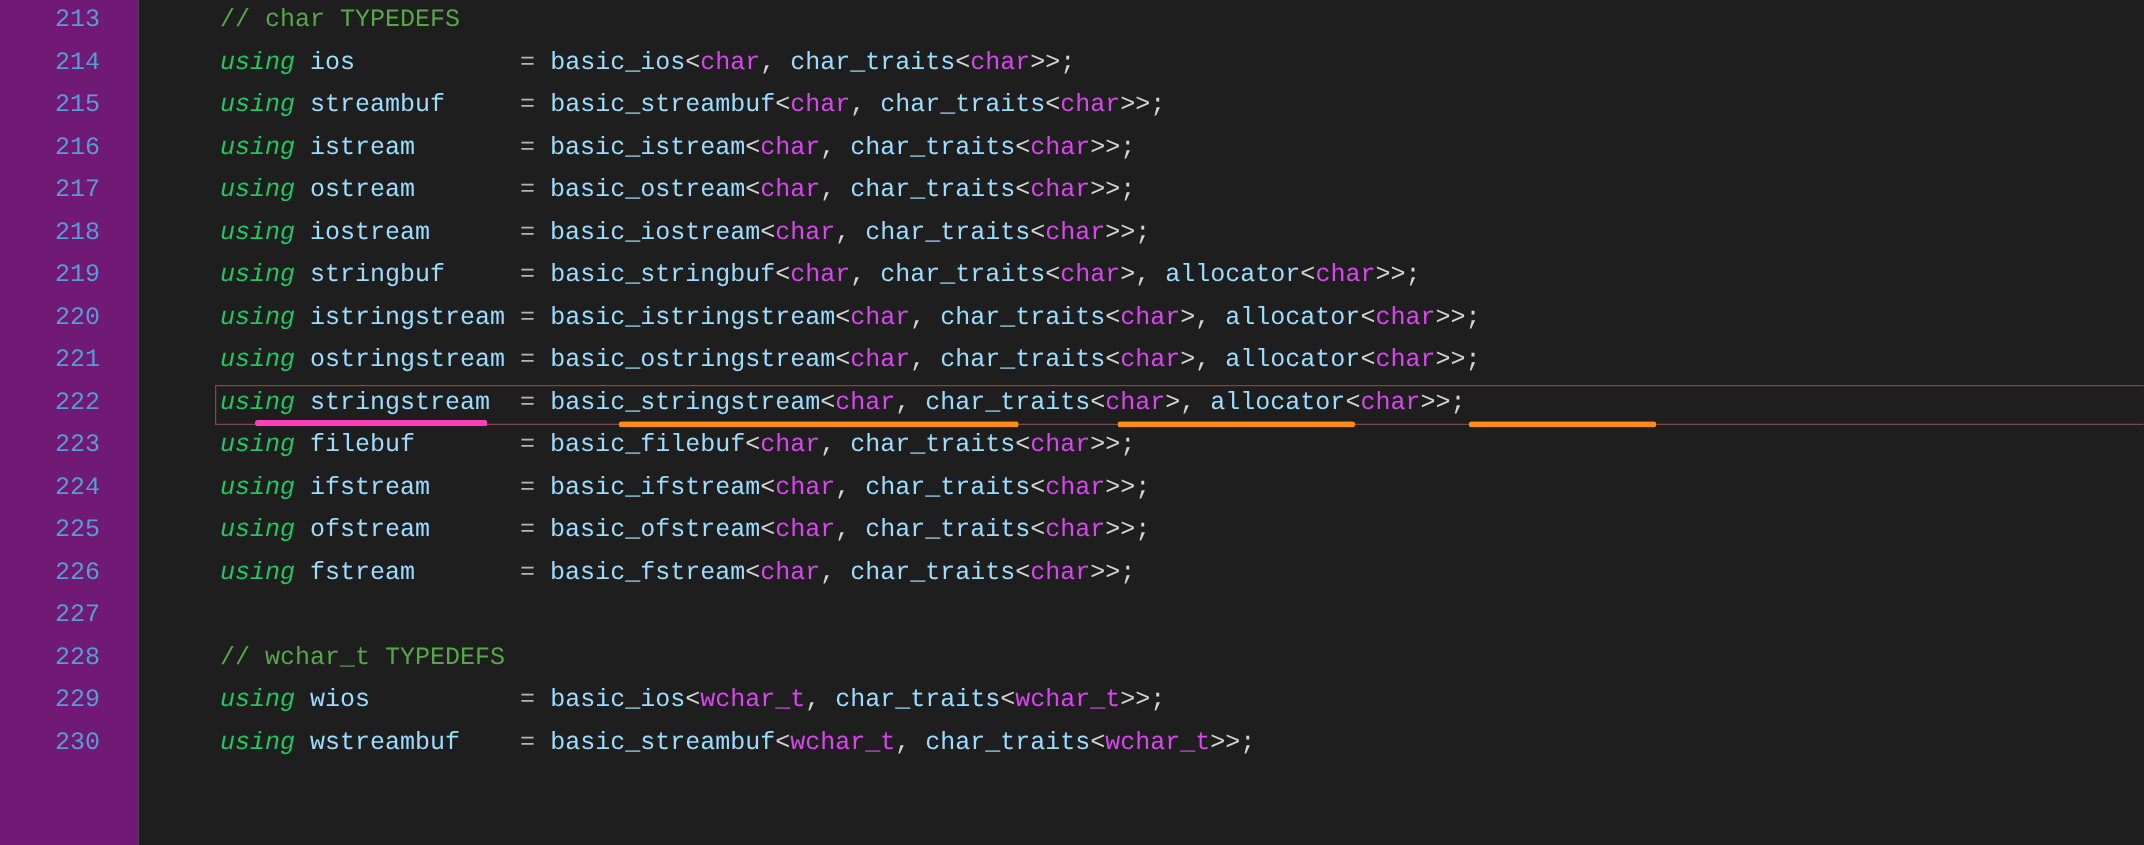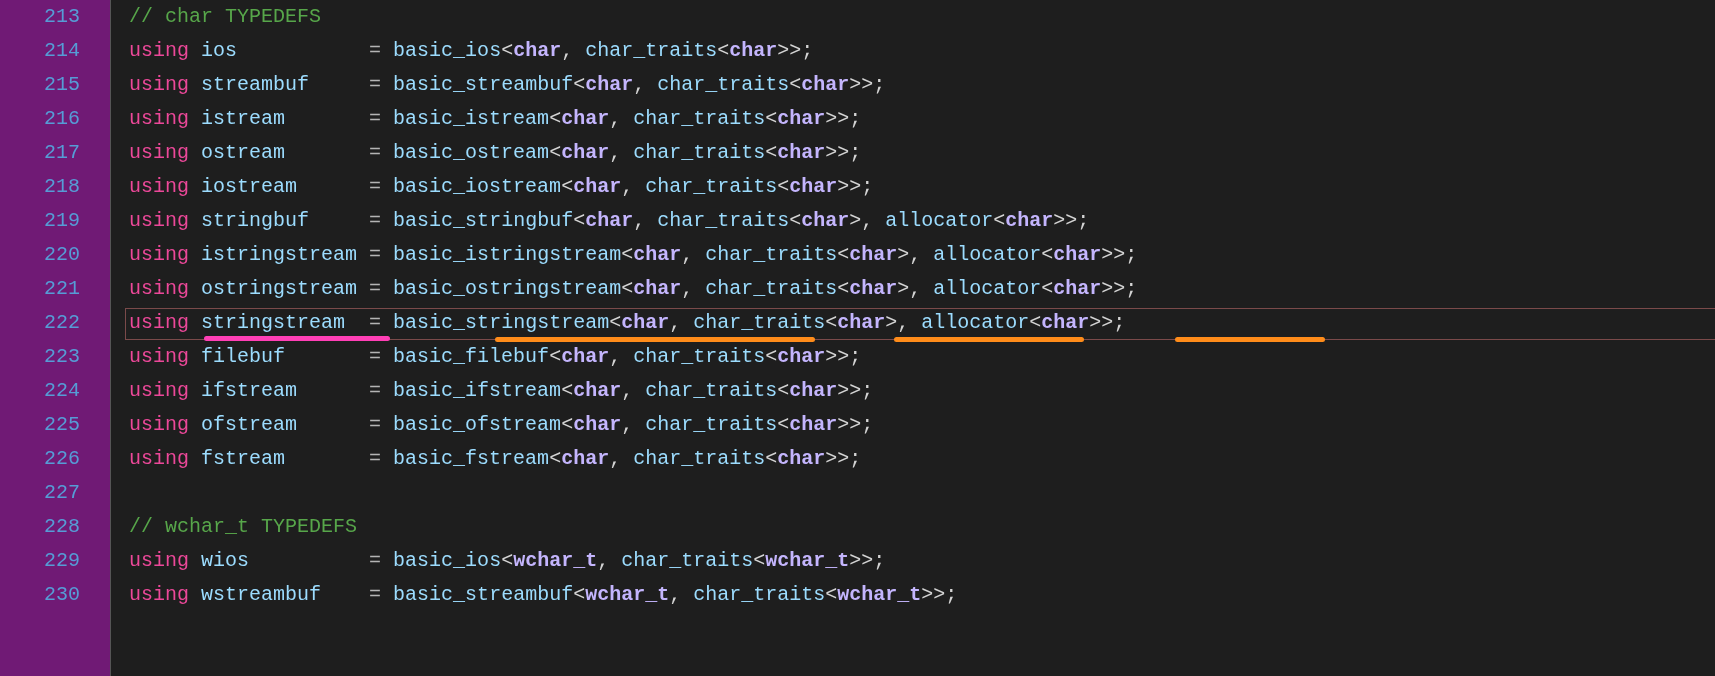--- a/index.html
+++ b/index.html
@@ -30,33 +30,34 @@
   .gutter .ln { height: 34px; }
   .code-area {
     position: relative;
     border-left: 1px solid #555;
     padding-left: 18px;
     flex: 1;
   }
   .line {
     height: 34px;
     position: relative;
+    margin-left: 47px;
   }
   .line.highlight::before {
     content: "";
     position: absolute;
     left: -4px;
     top: 2px;
     height: 30px;
     width: 1612px;
     border: 1px solid #7a4a4a;
     pointer-events: none;
   }
-  .tok-kw     { color: #ec4899; }
-  .tok-type   { color: #c4b5fd; font-weight: bold; }
+  .tok-kw     { color: #22c55e; font-style: italic; }
+  .tok-type   { color: #d946ef; }
   .tok-ident  { color: #9cdcfe; }
   .tok-op     { color: #b4b4b4; }
   .tok-punct  { color: #d4d4d4; }
   .tok-comment{ color: #57a64a; }
   .tok-plain  { color: #d4d4d4; }
 
   
   .annot {
     position: absolute;
     pointer-events: none;

